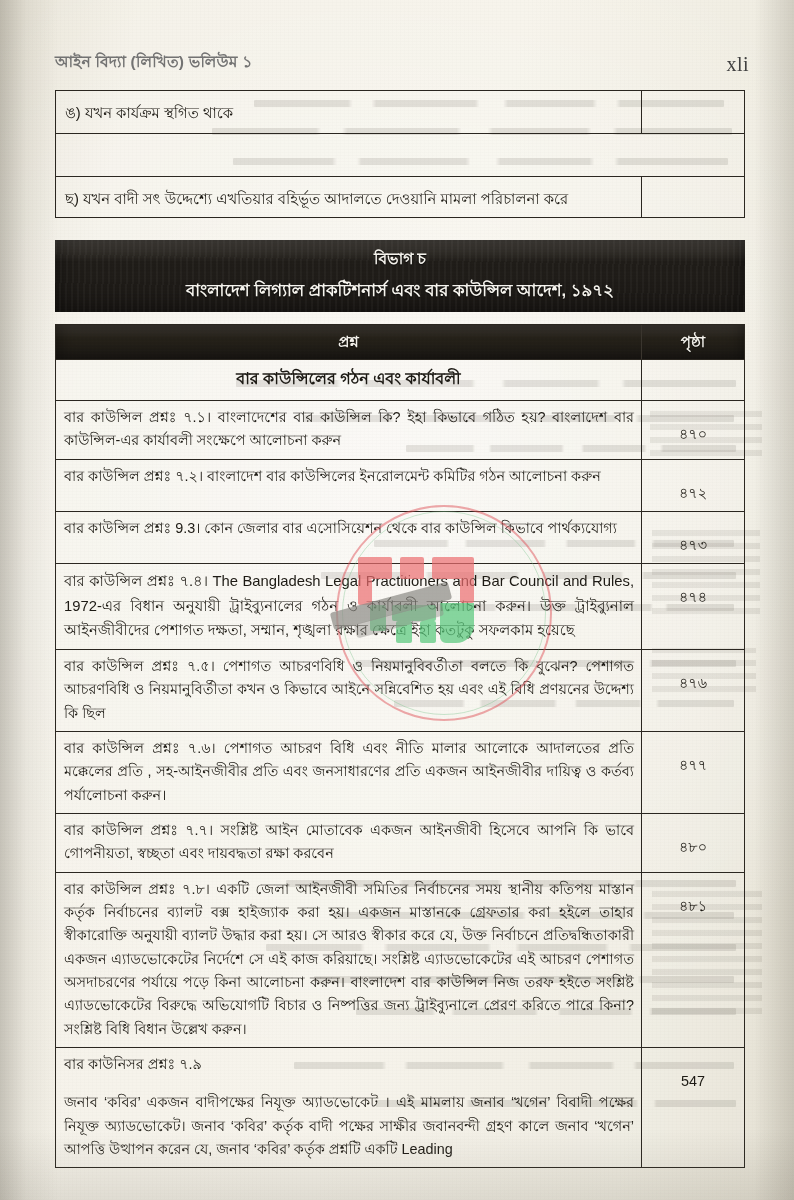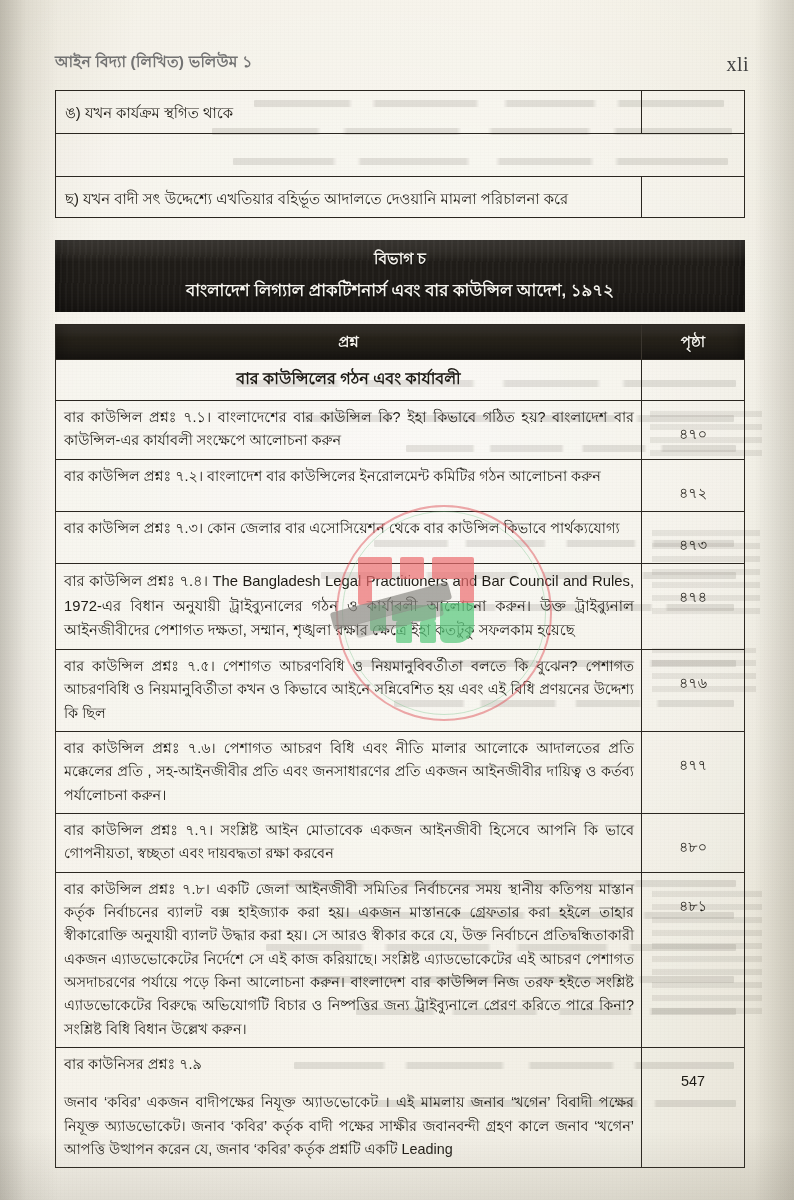--- a/index.html
+++ b/index.html
@@ -387,21 +387,21 @@
       <div class="cell-q">
         <span class="qtext">বার কাউন্সিল প্রশ্নঃ ৭.২। বাংলাদেশ বার কাউন্সিলের ইনরোলমেন্ট কমিটির গঠন আলোচনা করুন</span>
       </div>
       <div class="cell-p">
         <span class="pnum">৪৭২</span>
       </div>
     </div>
 
     <div class="row qrow rule-bottom">
       <div class="cell-q">
-        <span class="qtext">বার কাউন্সিল প্রশ্নঃ ৭.৩। কোন জেলার বার এসোসিয়েশন থেকে বার কাউন্সিল কিভাবে পার্থক্যযোগ্য</span>
+        <span class="qtext">বার কাউন্সিল প্রশ্নঃ 9.3। কোন জেলার বার এসোসিয়েশন থেকে বার কাউন্সিল কিভাবে পার্থক্যযোগ্য</span>
       </div>
       <div class="cell-p">
         <span class="pnum">৪৭৩</span>
       </div>
     </div>
 
     <div class="row qrow rule-bottom">
       <div class="cell-q" style="font-size:14.8px;line-height:1.66;">
         <span class="qtext">বার কাউন্সিল প্রশ্নঃ ৭.৪। The Bangladesh Legal Practitioners and Bar Council and Rules, 1972-এর বিধান অনুযায়ী ট্রাইব্যুনালের গঠন ও কার্যাবলী আলোচনা করুন। উক্ত ট্রাইব্যুনাল আইনজীবীদের পেশাগত দক্ষতা, সম্মান, শৃঙ্খলা রক্ষার ক্ষেত্রে ইহা কতটুকু সফলকাম হয়েছে</span>
       </div>

